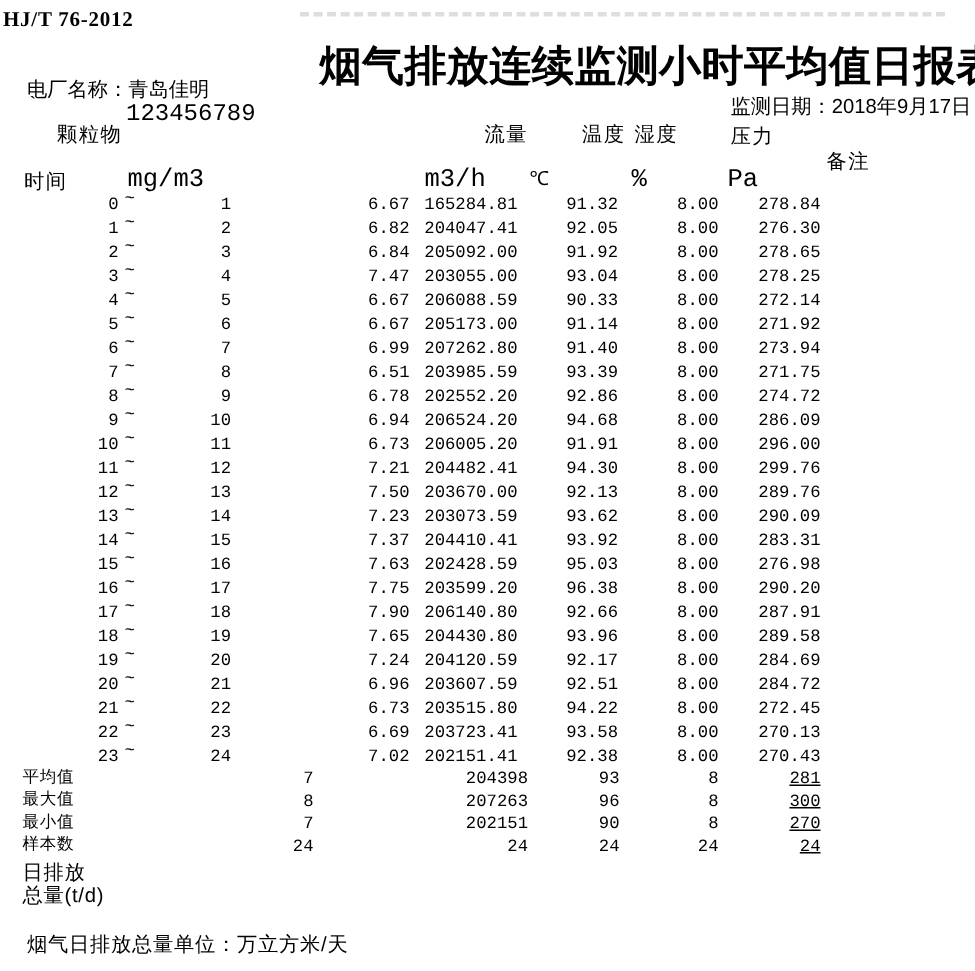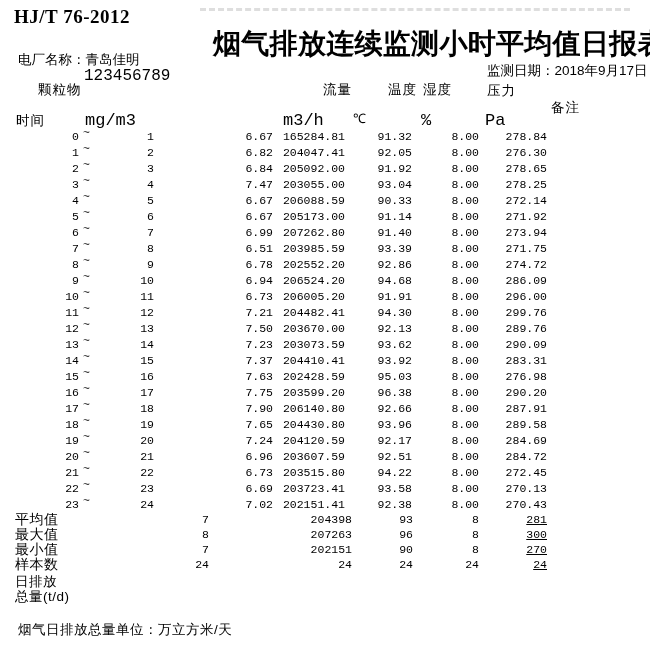--- a/index.html
+++ b/index.html
@@ -3,22 +3,22 @@
 <meta charset="utf-8">
 <style>
   html,body{margin:0;padding:0;background:#fff;}
   .page{position:relative;width:650px;height:647px;background:#ffffff;color:#000;
         font-family:"Liberation Sans",sans-serif;overflow:hidden;}
   .abs{position:absolute;white-space:nowrap;}
   .mono{font-family:"Liberation Mono","DejaVu Sans Mono",monospace;font-size:17px;}
   .cjk{font-size:13.5px;}
 
   .top-dashes{left:200px;top:8px;width:430px;height:0;border-top:3px dashed #dedede;}
-  .hjt{left:14px;top:6px;font-family:"Liberation Serif","DejaVu Serif",serif;
-       font-weight:bold;font-size:19px;letter-spacing:.5px;}
+  .hjt{left:2px;top:6px;font-family:"Liberation Serif","DejaVu Serif",serif;
+       font-weight:bold;font-size:14px;letter-spacing:.5px;}
   .title{left:213px;top:25px;font-size:28px;font-weight:bold;letter-spacing:.3px;}
   .plant{left:18px;top:51px;}
   .tick{left:18px;top:62px;font-size:13px;}
   .code{left:84px;top:67px;font-size:16px;}
   .date{left:487px;top:62px;}
 
   .h-part{left:38px;top:81px;letter-spacing:1px;}
   .h-time{left:16px;top:112px;letter-spacing:1px;}
   .h-flow{left:323px;top:81px;letter-spacing:1px;}
   .h-temp{left:388px;top:81px;letter-spacing:1px;}
@@ -42,22 +42,22 @@
   .dc1{left:95px;width:59px;}
   .dc2{left:200px;width:73px;}
   .dc3{left:268px;width:77px;}
   .dc4{left:358px;width:54px;}
   .dc5{left:427px;width:52px;}
   .dc6{left:489px;width:58px;}
 
   #summary{position:absolute;left:0;top:512px;width:650px;}
   .srow{position:relative;height:15px;}
   .srow .cell{line-height:15px;}
-  .slabel{position:absolute;left:15px;top:0;font-size:14px;line-height:15px;
-          font-family:Liberation Serif, serif;letter-spacing:.5px;}
+  .slabel{position:absolute;left:15px;top:0;font-size:11px;line-height:15px;
+          font-family:Liberation Mono, monospace;letter-spacing:.5px;}
   .sc0{left:148px;width:61px;}
   .sc1{left:278px;width:74px;}
   .sc2{left:359px;width:54px;}
   .sc3{left:427px;width:52px;}
   .sc4{left:489px;width:58px;text-decoration:underline;}
 
   .d-emit1{left:15px;top:573px;letter-spacing:.5px;}
   .d-emit2{left:15px;top:588px;letter-spacing:.5px;}
   .footer{left:18px;top:621px;letter-spacing:.5px;}
 </style>

